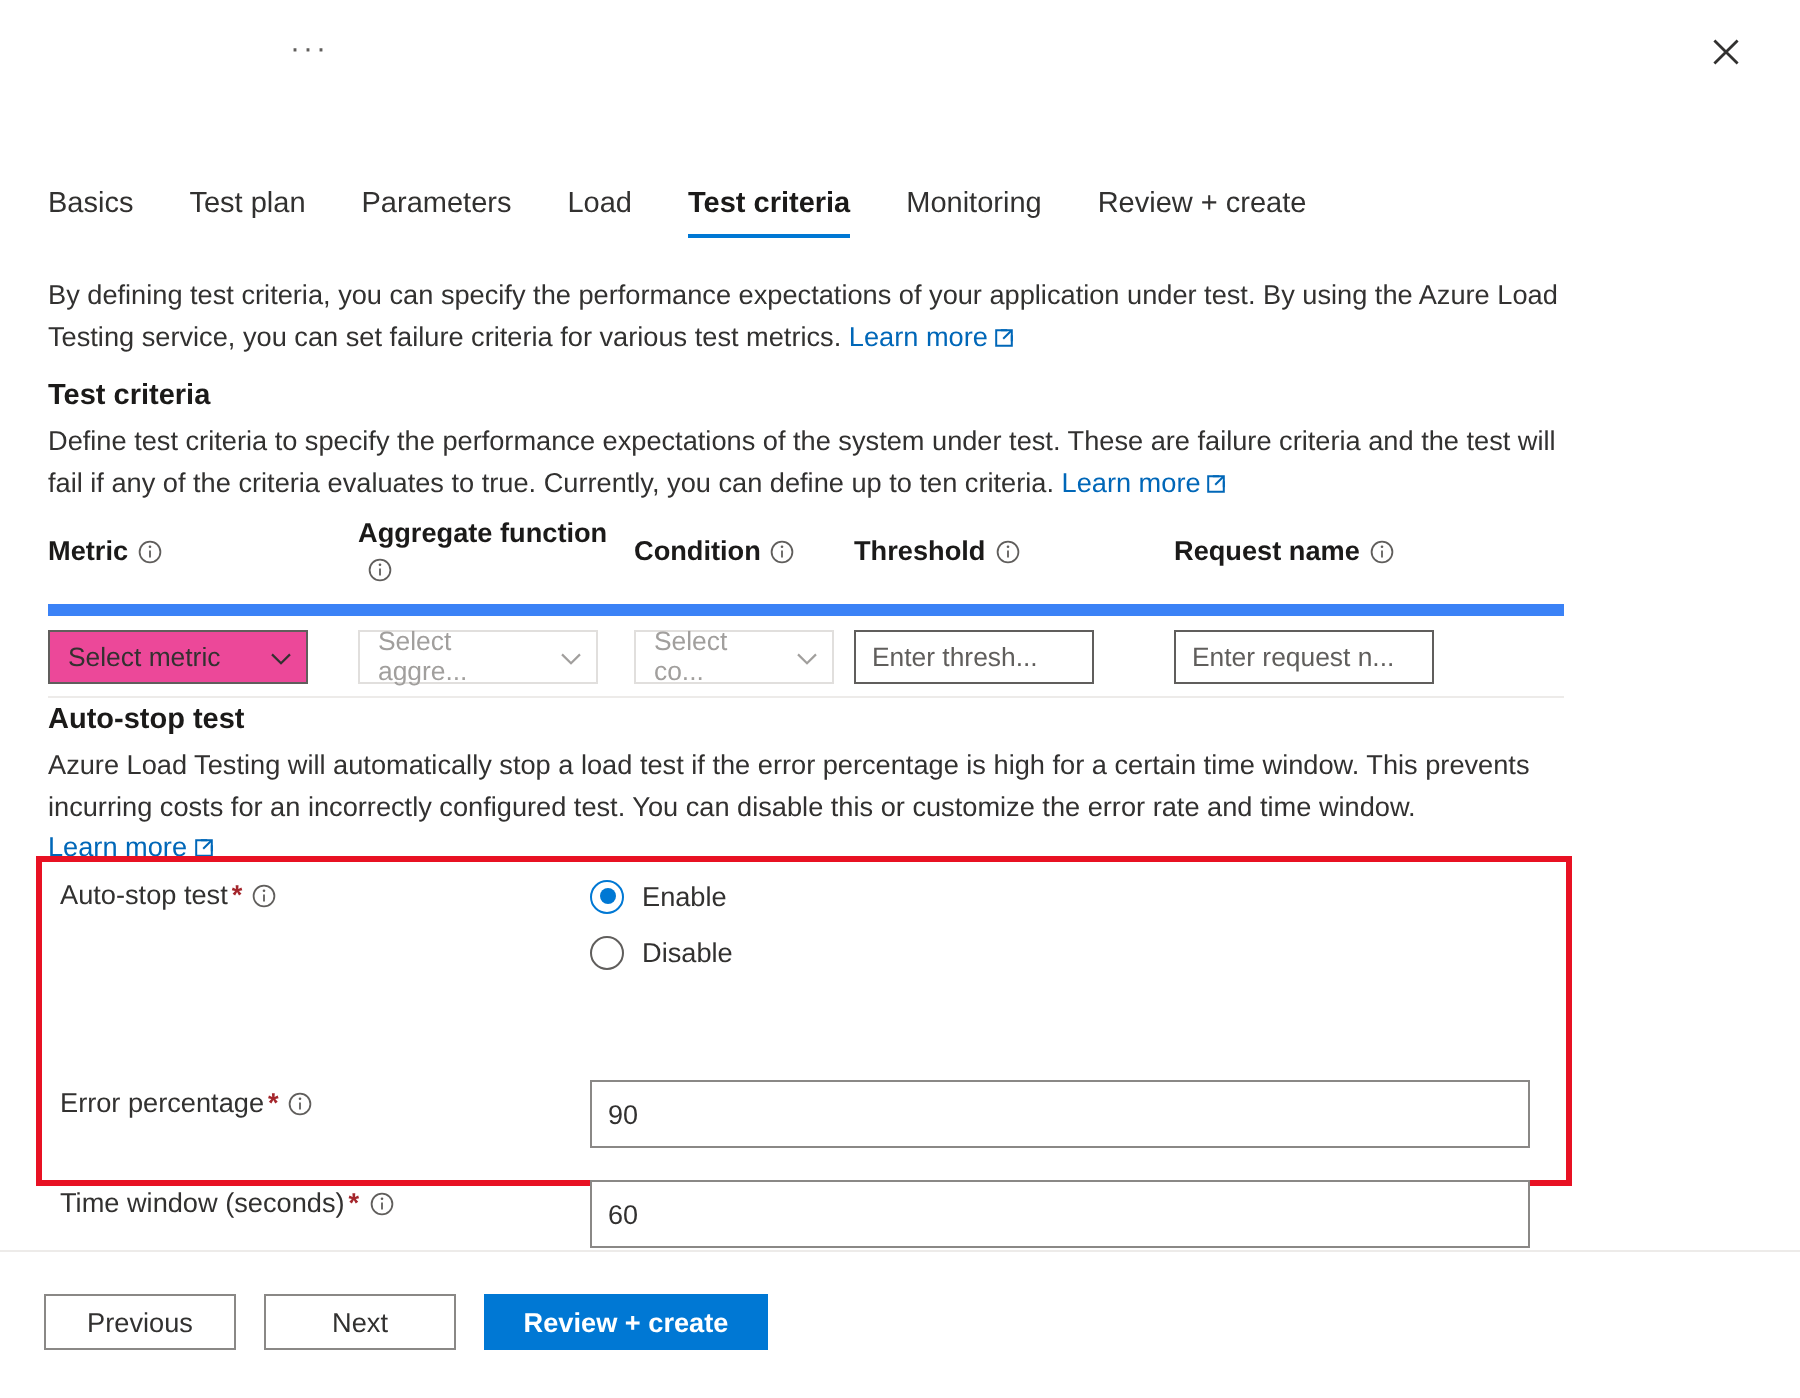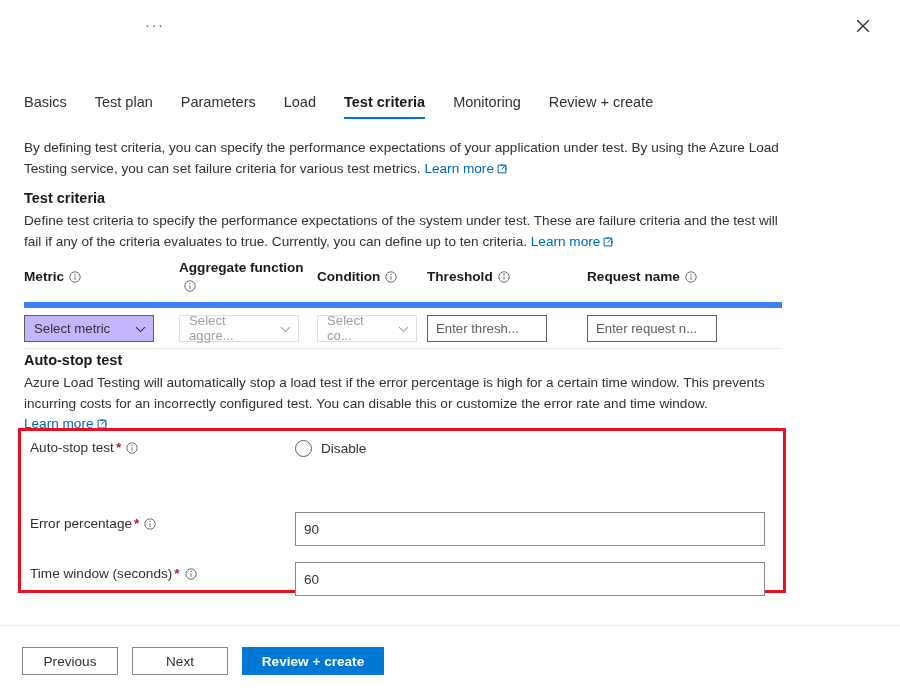--- a/index.html
+++ b/index.html
@@ -152,21 +152,21 @@
     font-weight: 700;
     color: #1b1a19;
     line-height: 17px;
   }
 
   
   .ddl {
     box-sizing: border-box;
     height: 27px;
     border: 1px solid #605e5c;
-    background: #c4b5fd;
+    background: #ec4899;
     display: flex;
     align-items: center;
     justify-content: space-between;
     padding: 0 7px 0 9px;
     font-size: 13.2px;
     color: #323130;
     cursor: pointer;
   }
   .ddl.disabled {
     border-color: #e1dfdd;
@@ -463,20 +463,26 @@
   <div class="frow">
     <div class="flabel">
       <span>Auto-stop test</span><span class="req-star">*</span><span class="info-i"><svg width="12" height="12" viewBox="0 0 12 12">
             <circle cx="6" cy="6" r="5.2" stroke="#605e5c" stroke-width="0.9" fill="none"></circle>
             <circle cx="6" cy="3.4" r="0.65" fill="#605e5c"></circle>
             <path d="M6 5.2v3.6" stroke="#605e5c" stroke-width="0.9"></path>
           </svg></span>
     </div>
     <div class="fctrl">
       <div class="radio-line">
+        <span class="radio-outer checked">
+            <span class="radio-dot"></span>
+          </span>
+        <span class="radio-label">Enable</span>
+      </div>
+      <div class="radio-line">
         <span class="radio-outer"></span>
         <span class="radio-label">Disable</span>
       </div>
     </div>
   </div>
 
   <div class="frow row-err">
     <div class="flabel">
       <span>Error percentage</span><span class="req-star">*</span><span class="info-i"><svg width="12" height="12" viewBox="0 0 12 12">
             <circle cx="6" cy="6" r="5.2" stroke="#605e5c" stroke-width="0.9" fill="none"></circle>

